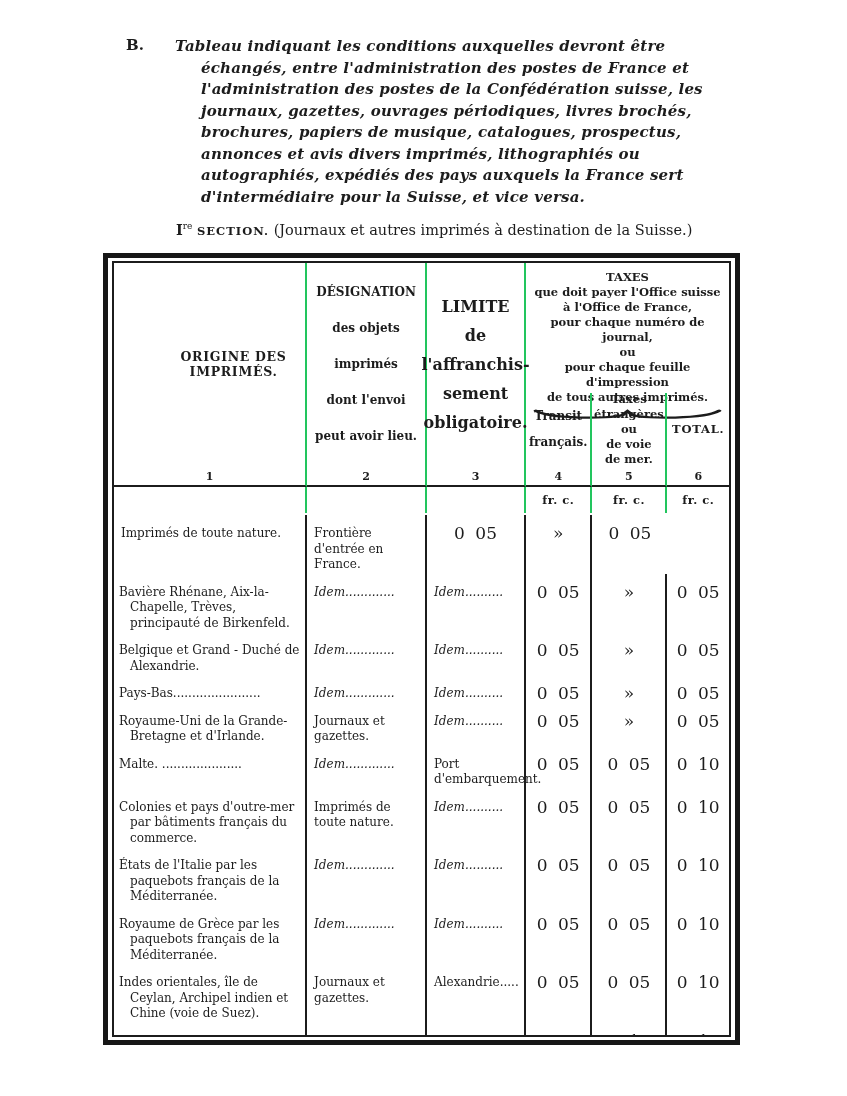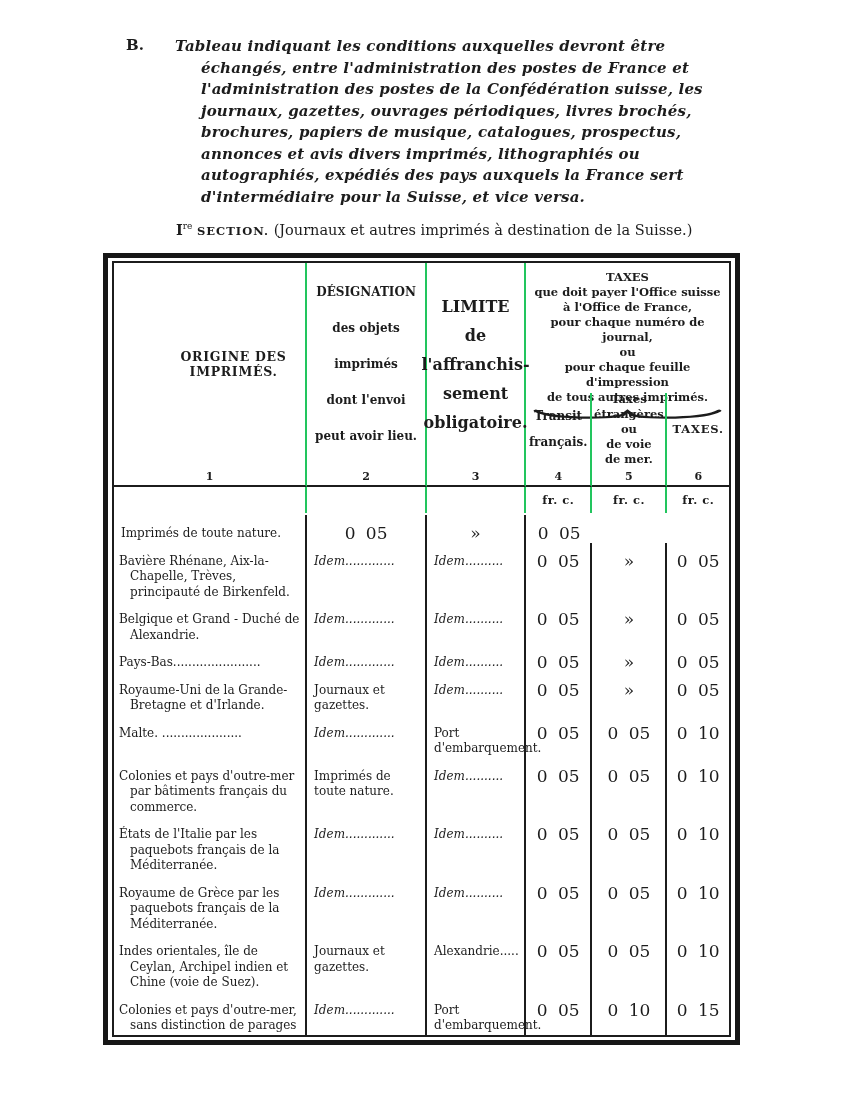--- a/index.html
+++ b/index.html
@@ -153,41 +153,42 @@
           </div>
         </div>
 
         <div class="hcell hc-sub hc-transit">Transit
 français.</div>
         <div class="hcell hc-sub hc-tetr">Taxes
 étrangères
 ou
 de voie
 de mer.</div>
-        <div class="hcell hc-sub hc-total">TAXES.</div>
+        <div class="hcell hc-sub hc-total">TOTAL.</div>
 
         <div class="hcell hc-num">1</div>
         <div class="hcell hc-num">2</div>
         <div class="hcell hc-num">3</div>
         <div class="hcell hc-num">4</div>
         <div class="hcell hc-num">5</div>
         <div class="hcell hc-num last">6</div>
 
         <div class="hcell hc-frc"></div>
         <div class="hcell hc-frc"></div>
         <div class="hcell hc-frc"></div>
         <div class="hcell hc-frc">fr. c.</div>
         <div class="hcell hc-frc">fr. c.</div>
         <div class="hcell hc-frc last">fr. c.</div>
       </div>
 
       <div class="tbody">
 
   <div class="trow">
     <div class="cell cell-designation">Imprimés de toute nature.</div>
+    <div class="cell cell-limite">Frontière d'entrée en France.</div>
     <div class="cell money">0 05</div>
     <div class="cell money">»</div>
     <div class="cell money last">0 05</div>
   </div>
 
   <div class="trow">
     <div class="cell cell-origin">Bavière Rhénane, Aix-la-Chapelle, Trèves, principauté de Birkenfeld.</div>
     <div class="cell cell-designation em">Idem.............</div>
     <div class="cell cell-limite em">Idem..........</div>
     <div class="cell money">0 05</div>

